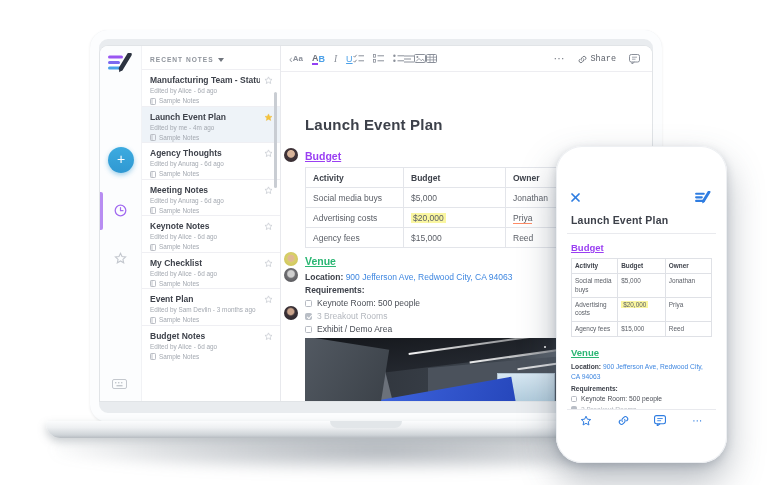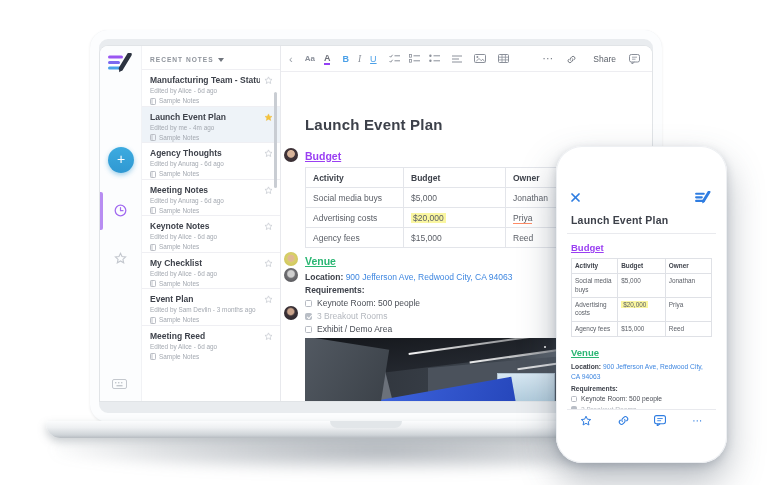--- a/index.html
+++ b/index.html
@@ -45,29 +45,29 @@
   .nr-title { font-size:8.5px; line-height:10px; font-weight:bold; color:#3e424b; white-space:nowrap; overflow:hidden; }
   .nr-meta { font-size:6.4px; line-height:8px; color:#a4a9b1; margin-top:2px; white-space:nowrap; overflow:hidden; }
   .nr-nb { font-size:6.4px; line-height:8px; color:#a4a9b1; margin-top:2px; display:flex; align-items:center; gap:3px; }
   .nr-star { position:absolute; right:7px; top:6px; }
   .list-scrollbar { position:absolute; right:3px; top:46px; width:3px; height:96px; background:#c9cdd3; border-radius:2px; }
 
   
   .editor { flex:1; position:relative; background:#fff; }
   .toolbar { height:26px; display:flex; align-items:center; border-bottom:1px solid #ededf1; padding:0 12px 0 6px; }
   .ti { color:#8b909a; font-size:9px; display:inline-flex; align-items:center; justify-content:center; cursor:pointer; }
-  .t-gap-l { margin-left:12px; } .t-gap-s { margin-left:9px; }
+  .t-gap-l { margin-left:0; } .t-gap-s { margin-left:9px; }
   .t-back { font-size:11px; color:#9aa0a8; margin-left:2px; }
   .t-aa { font-size:8px; font-weight:bold; }
   .t-color { font-size:9px; font-weight:bold; color:#6d7079; border-bottom:2px solid #9440f5; padding-bottom:0px; }
   .t-bold { color:#4ba0e8; font-weight:bold; font-size:9px; }
   .t-italic { font-style:italic; font-family:"Liberation Serif", serif; font-size:9.5px; }
   .t-under { color:#4ba0e8; text-decoration:underline; font-size:9px; }
   .t-right { margin-left:auto; display:flex; align-items:center; gap:13px; }
-  .t-share { display:flex; align-items:flex-end; gap:17px; color:#5d626b; font-size:8.5px; cursor:pointer; }
+  .t-share { display:flex; align-items:flex-end; gap:3px; color:#5d626b; font-size:8.5px; cursor:pointer;font-family:Liberation Mono, monospace; }
   .t-more { font-size:11px; letter-spacing:1px; color:#7d828b; }
 
   .doc { position:absolute; left:0; right:0; top:26px; bottom:0; }
   .doc-title { position:absolute; left:24px; top:44px; font-size:15px; font-weight:bold; color:#3d414a; letter-spacing:.2px; }
   .h-budget { position:absolute; left:24px; top:78px; font-size:10.5px; font-weight:bold; color:#9a3ff2; text-decoration:underline; cursor:pointer; }
   .h-venue  { position:absolute; left:24px; top:183px; font-size:10.5px; font-weight:bold; color:#2bb673; text-decoration:underline; cursor:pointer; }
   .avatar { position:absolute; width:14px; height:14px; border-radius:50%; box-shadow:0 0 0 1px rgba(255,255,255,.8); }
   .av1 { left:3px; top:76px;  background:radial-gradient(circle at 50% 42%, #d8b49a 32%, #42353a 40%, #2e262b 100%); }
   .av2 { left:3px; top:180px; background:radial-gradient(circle at 50% 45%, #e0b992 30%, #d9d06a 38%, #c9c055 100%); }
   .av3 { left:3px; top:196px; background:radial-gradient(circle at 50% 42%, #cfcfcf 30%, #6e6e72 42%, #4c4c50 100%); }
@@ -300,21 +300,21 @@
               <span>Sample Notes</span>
             </div>
           <span class="nr-star">
               <svg width="9" height="9" viewBox="0 0 12 12">
                 <path d="M6 1.2 L7.4 4.2 10.7 4.55 8.25 6.8 8.95 10 6 8.3 3.05 10 3.75 6.8 1.3 4.55 4.6 4.2 Z" fill="none" stroke="#c7cbd2" stroke-width="1"></path>
               </svg>
             </span>
         </div>
 
         <div class="note-row">
-          <div class="nr-title">Meeting Reed</div>
+          <div class="nr-title">Budget Notes</div>
           <div class="nr-meta">Edited by Alice - 6d ago</div>
           <div class="nr-nb">
               <svg width="6" height="7" viewBox="0 0 6 7">
                 <rect x="0.5" y="0.5" width="5" height="6" rx="0.8" fill="none" stroke="#b4b8bf" stroke-width="0.9"></rect>
                 <line x1="2" y1="0.5" x2="2" y2="6.5" stroke="#b4b8bf" stroke-width="0.8"></line>
               </svg>
               <span>Sample Notes</span>
             </div>
           <span class="nr-star">
               <svg width="9" height="9" viewBox="0 0 12 12">

